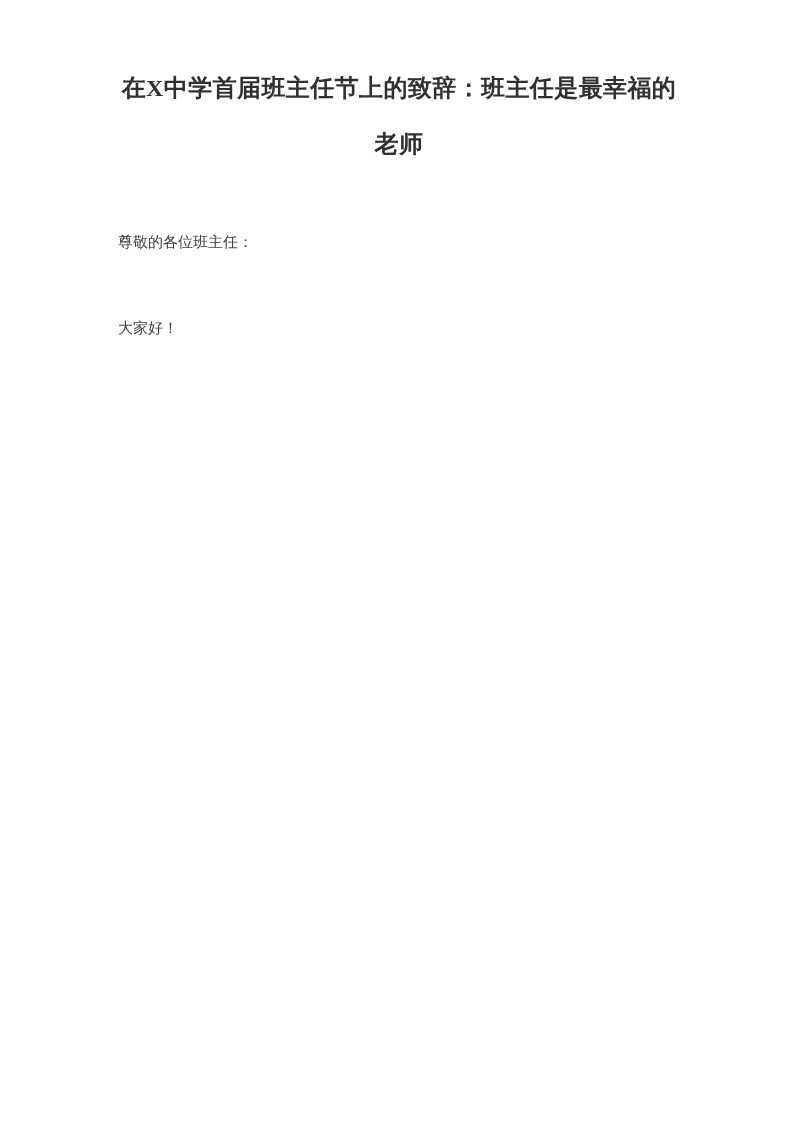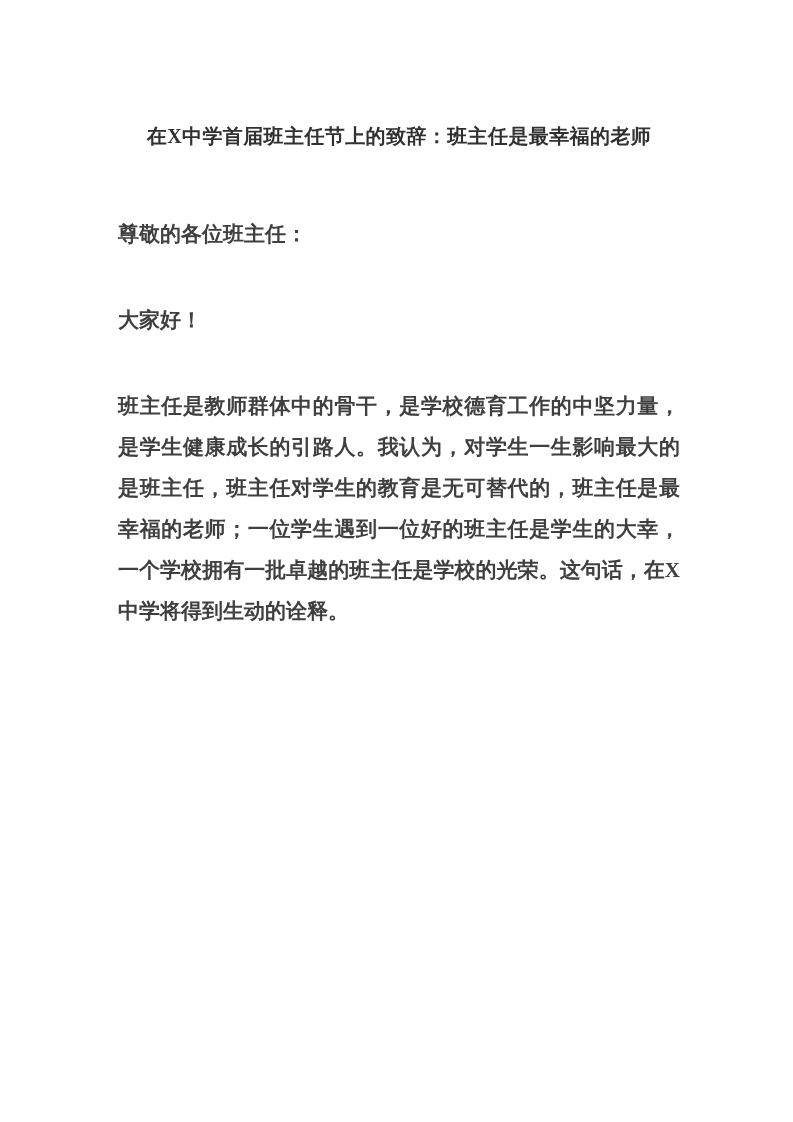--- a/index.html
+++ b/index.html
@@ -15,49 +15,48 @@
   }
   .page {
     box-sizing: border-box;
     width: 793px;
     height: 1122px;
     padding: 0 113px 0 118px;
     background: var(--page-background, #ffffff);
   }
   .title {
     margin: 0;
-    padding-top: 108px;
+    padding-top: 60px;
     margin-bottom: 50px;
-    font-size: 20px;
+    font-size: 24px;
     letter-spacing: 0.4px;
     line-height: 56px;
     font-weight: 700;
     text-align: center;
     color: var(--title-color, #303030);
   }
   .para {
     margin: 16px 0 45px 0;
-    font-size: 21px;
+    font-size: 15px;
     line-height: 41px;
     letter-spacing: 0;
     text-align: justify;
     line-break: strict;
     color: var(--body-text-color, #3f3f3f);
-    font-weight: 700;
+    font-weight: 400;
   }
   .para:last-child {
     margin-bottom: 0;
   }
 </style>
 </head>
 <body style="--page-background: #ffffff; --title-color: #303030; --body-text-color: #3f3f3f;">
 
 <div class="page">
   <h1 class="title">在X中学首届班主任节上的致辞：班主任是最幸福的老师</h1>
 
   <p class="para">尊敬的各位班主任：</p>
 
   <p class="para">大家好！</p>
 
 
-  <p class="para">班主任是教师群体中的骨干，是学校德育工作的中坚力量，是学生健康成长的引路人。我认为，对学生一生影响最大的是班主任，班主任对学生的教育是无可替代的，班主任是最幸福的老师；一位学生遇到一位好的班主任是学生的大幸，一个学校拥有一批卓越的班主任是学校的光荣。这句话，在X中学将得到生动的诠释。</p>
 
 </div>
 
 </body></html>

